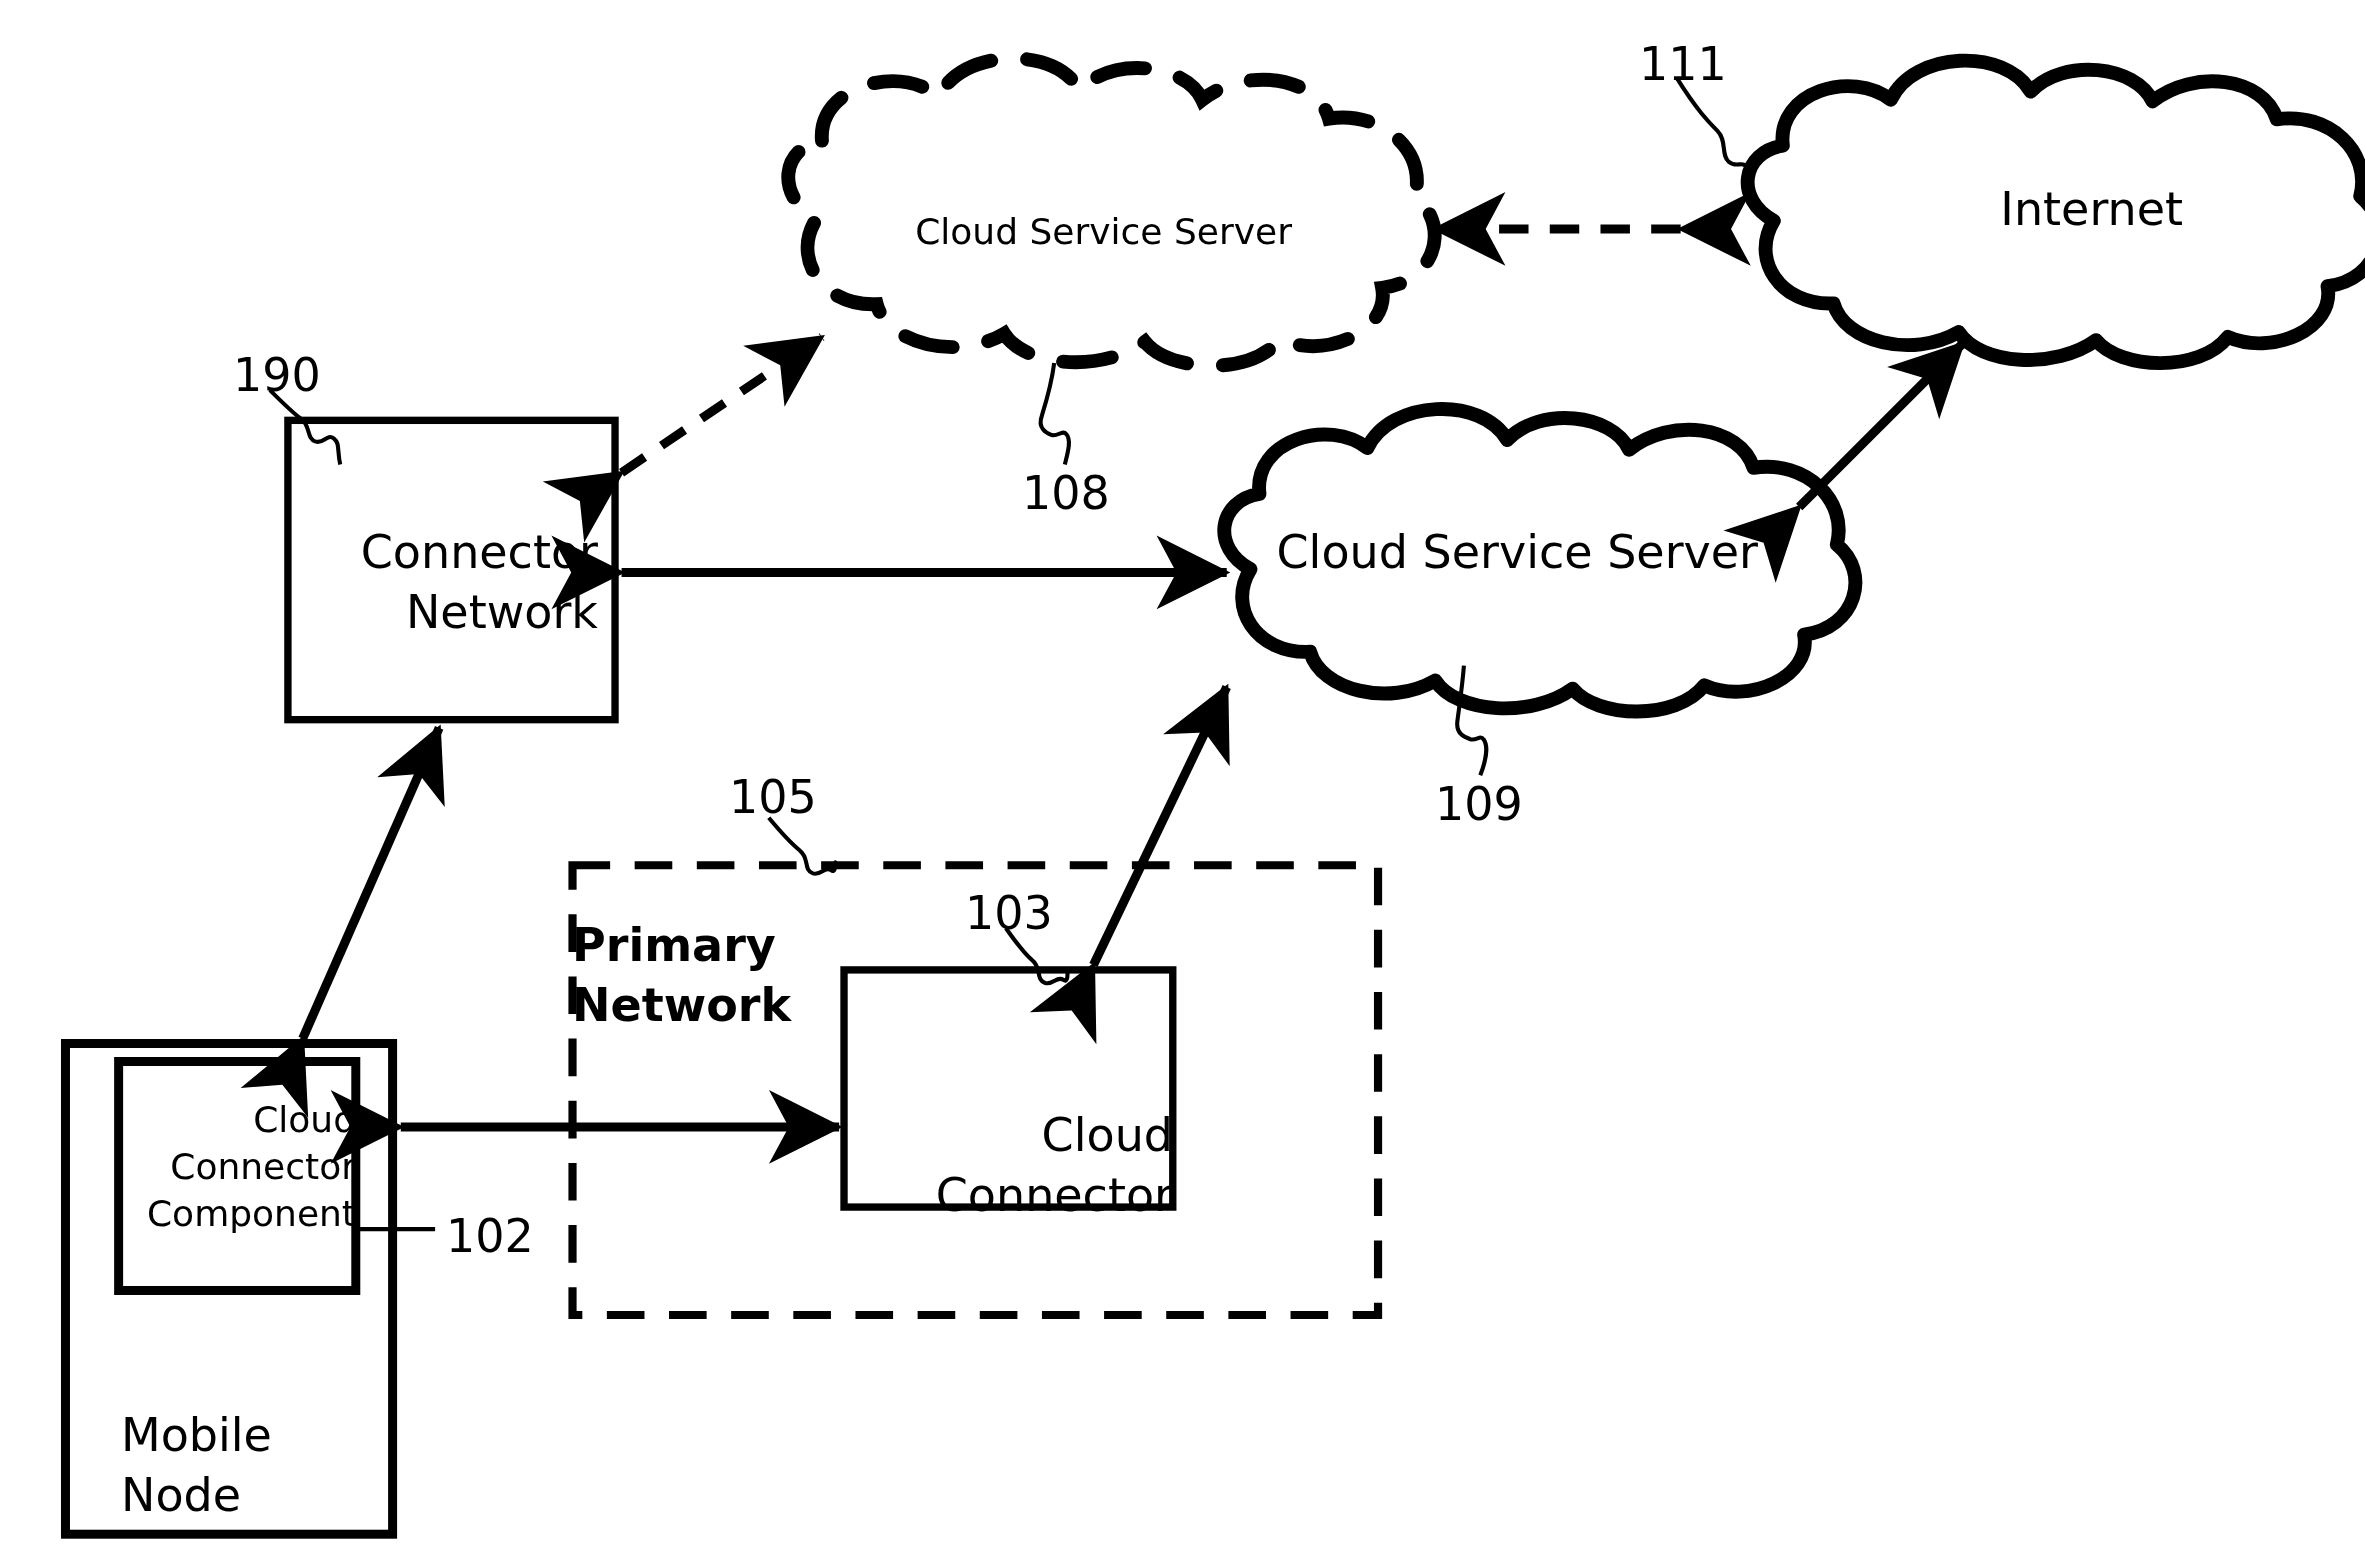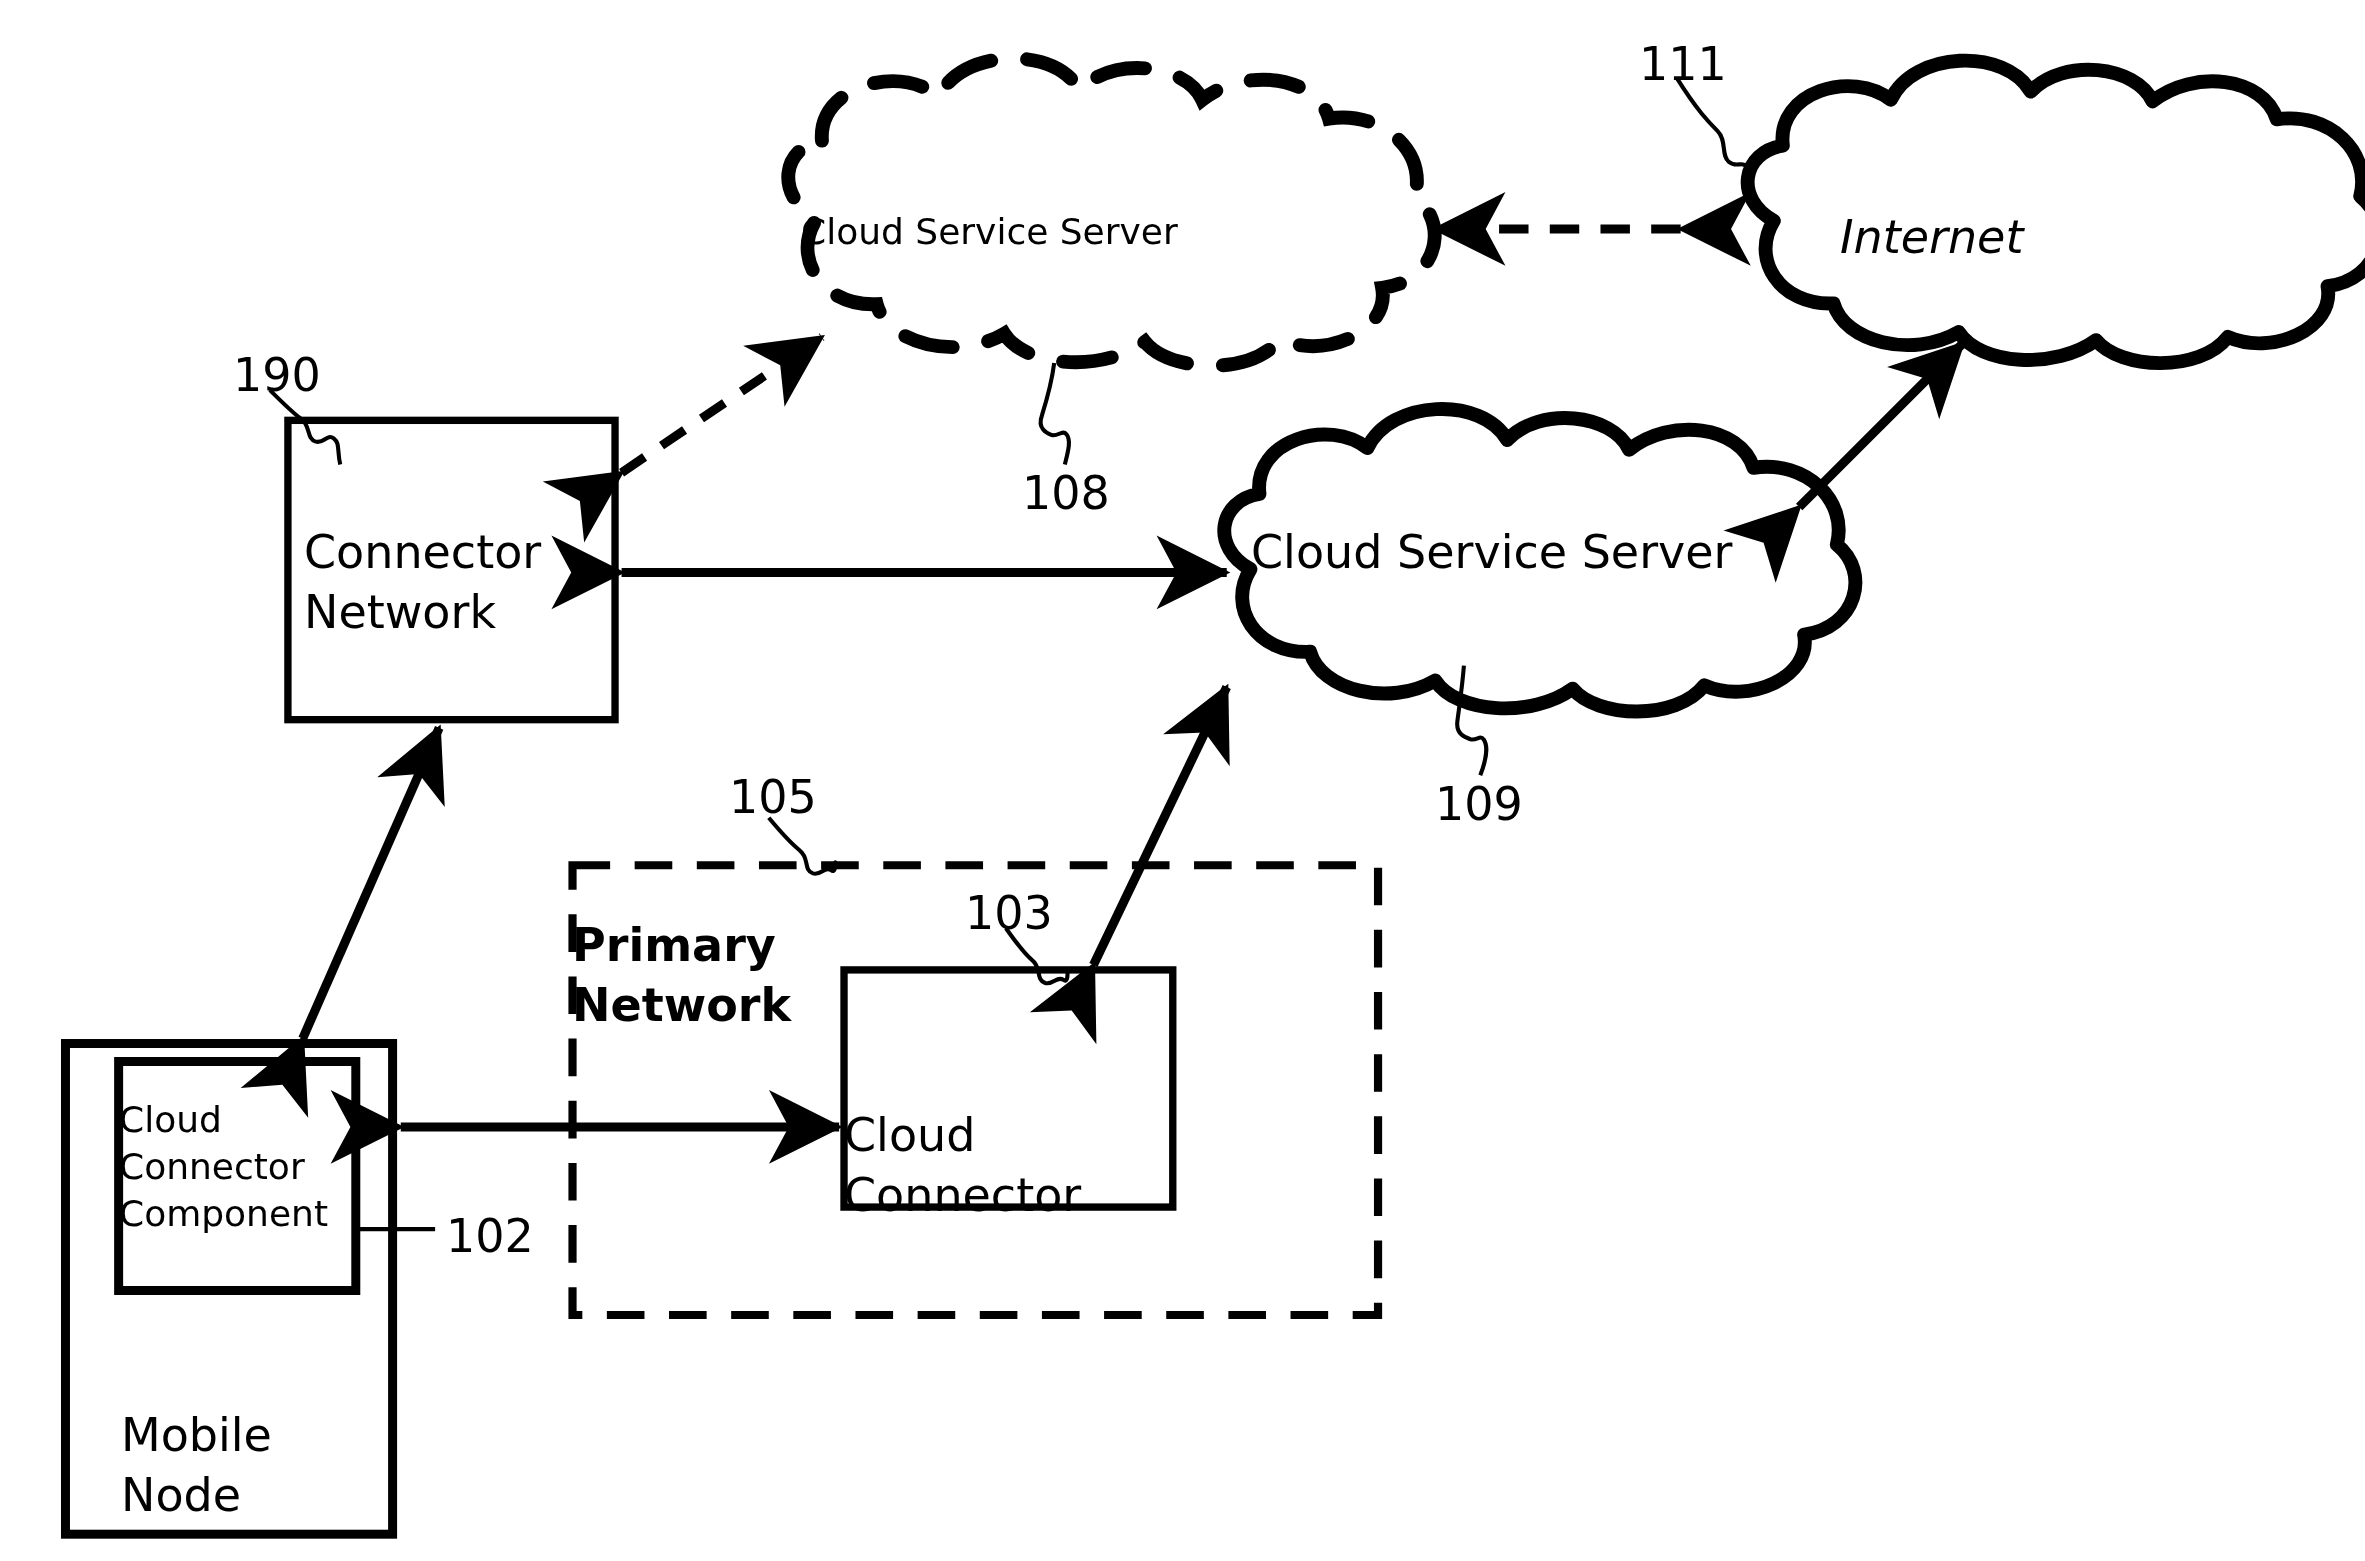--- a/index.html
+++ b/index.html
@@ -18,21 +18,21 @@
   }
   #diagram-svg {
     position: absolute;
     left: 0;
     top: 0;
     width: 2366px;
     height: 1562px;
   }
   .node-label {
     position: absolute;
-    text-align: left;
+    text-align: right;
     color: #000000;
     font-family: "DejaVu Sans", sans-serif;
     font-weight: 400;
     line-height: 1.30;
     white-space: pre-line;
     pointer-events: none;
     user-select: none;
   }
   .ref-num {
     position: absolute;
@@ -160,21 +160,21 @@
     <path d="M 1230 1135 C 1242 1152, 1252 1166, 1262 1174
              C 1274 1183, 1266 1198, 1278 1202
              C 1288 1205, 1292 1193, 1300 1198
              C 1308 1204, 1304 1182, 1306 1188" fill="none" stroke="#000" stroke-width="5"></path>
 
     <line x1="438" y1="1503" x2="532" y2="1503" stroke="#000" stroke-width="5"></line>
   </svg>
 
   <div class="node-label t44" style="left:801px; top:209px; width:491px;">Cloud Service Server</div>
 
-  <div class="node-label t46" style="left:1840px; top:208px; width:343px;font-style:italic;">Internet</div>
+  <div class="node-label t46" style="left:1840px; top:180px; width:343px;">Internet</div>
 
   <div class="node-label t46" style="left:1251px; top:523px; width:507px;">Cloud Service Server</div>
 
   <div class="node-label t46" style="left:304px; top:523px; width:294px;">Connector
 Network</div>
 
   <div class="node-label t46" style="left:572px; top:916px; width:229px; text-align:left;font-weight:bold;">Primary
 Network</div>
 
   <div class="node-label t46" style="left:844px; top:1106px; width:329px;">Cloud Connector</div>

